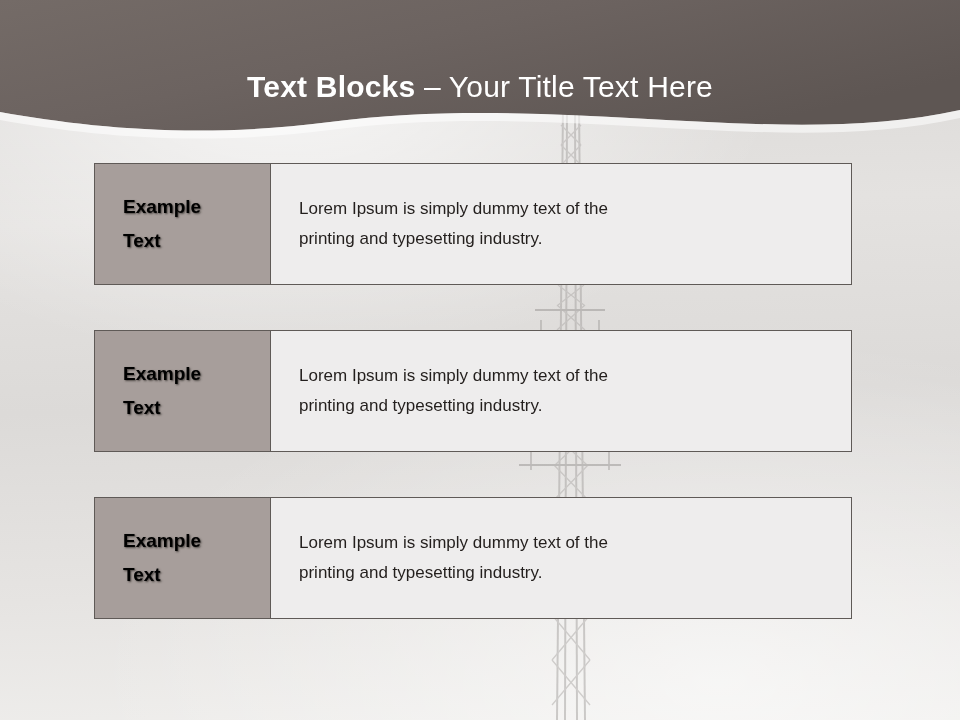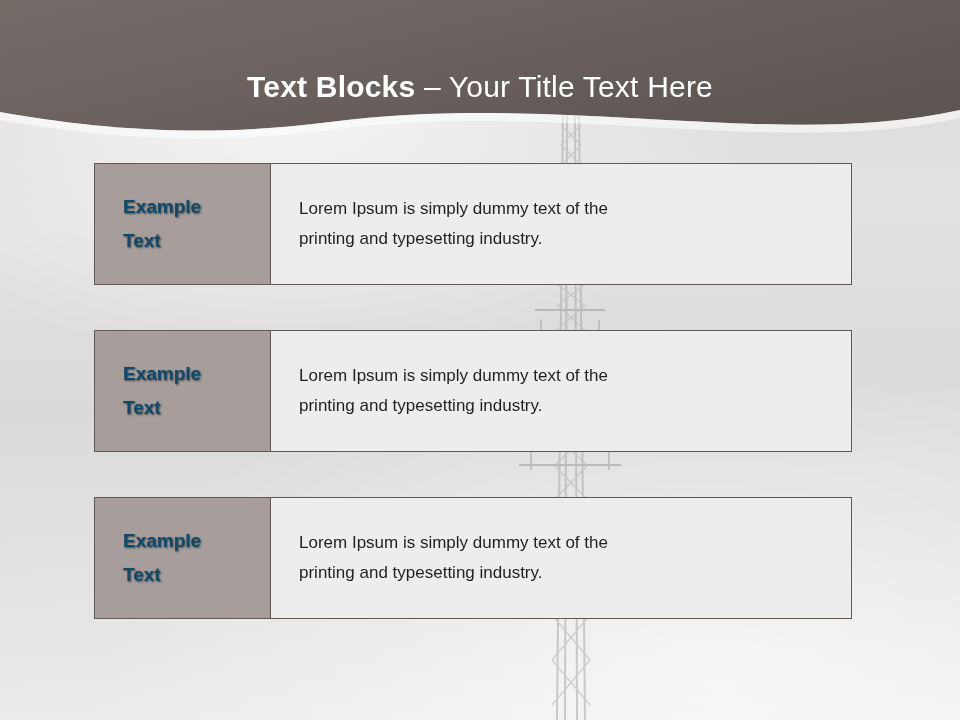--- a/index.html
+++ b/index.html
@@ -82,21 +82,21 @@
   .block-label {
     width: 176px;
     min-width: 176px;
     background: #a79e9b;
     border-right: 1px solid #5f5a57;
     box-sizing: border-box;
     display: flex;
     flex-direction: column;
     justify-content: center;
     padding-left: 28px;
-    color: #0c4a6e;
+    color: #000000;
     font-weight: bold;
     font-size: 19px;
     line-height: 34px;
     text-shadow: 1px 1px 2px rgba(60,55,52,0.85);
   }
   .block-label .l2 { display: block; }
   .block-body {
     flex: 1;
     background: #eeeded;
     display: flex;

